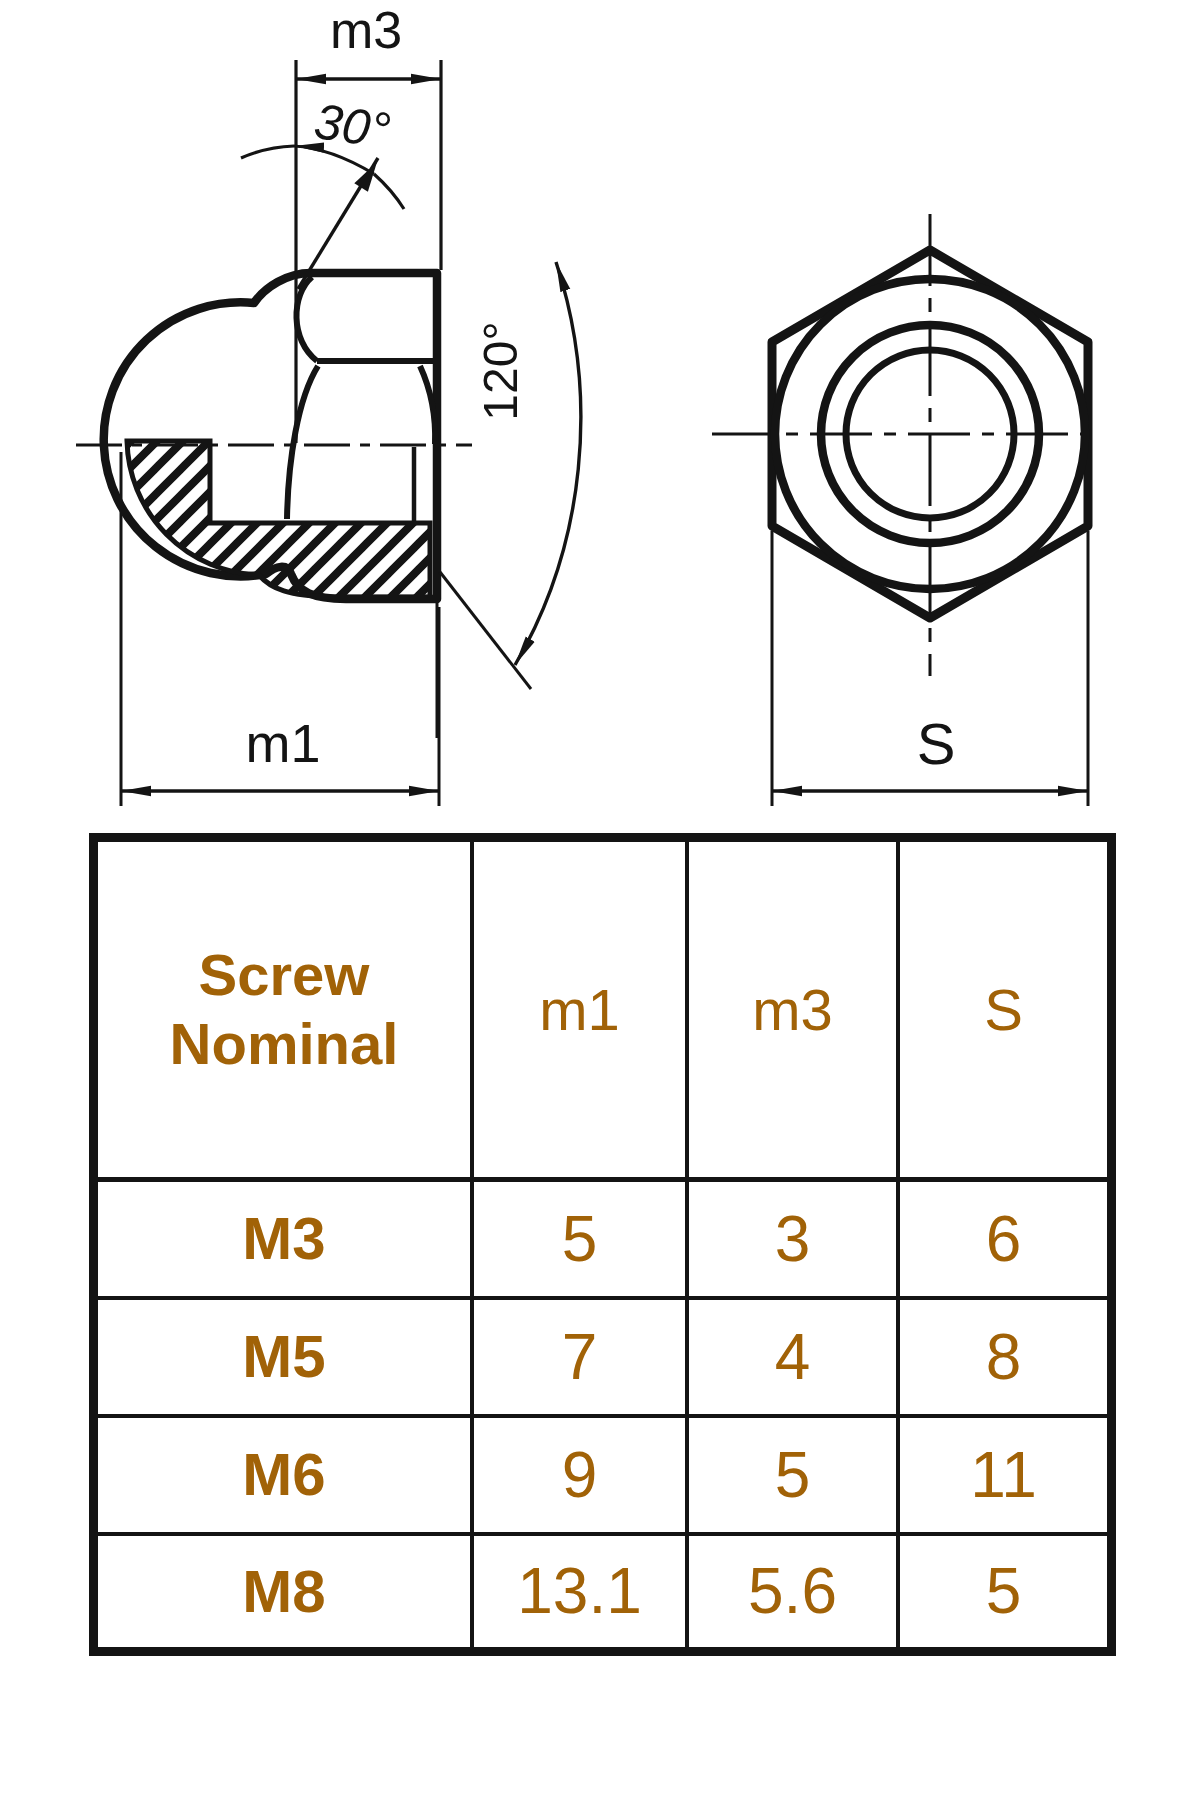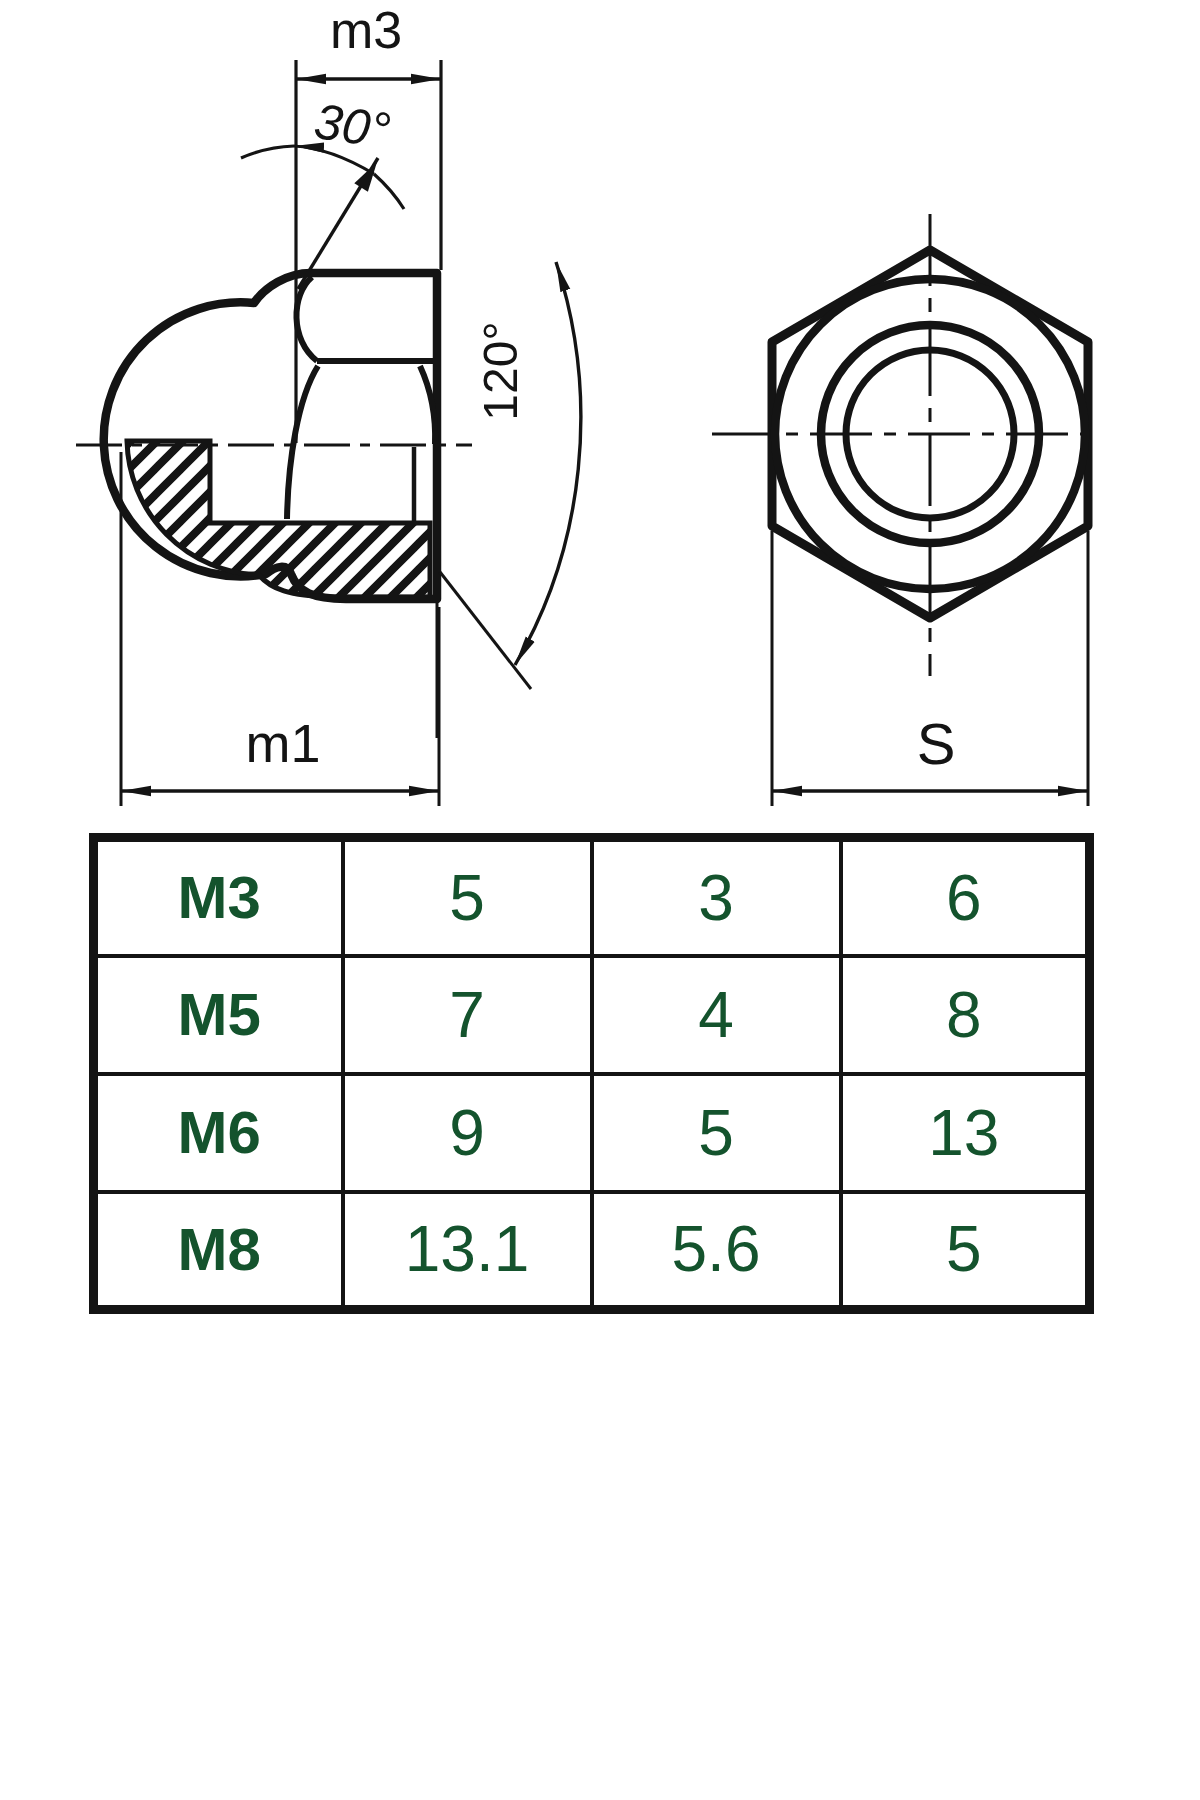--- a/index.html
+++ b/index.html
@@ -1,20 +1,20 @@
 <!DOCTYPE html>
 <html><head>
 <meta charset="utf-8">
 <style>
   html,body { margin:0; padding:0; background:#e8e8e8; }
   .page {
     position:relative; width:1200px; height:1800px; margin:0 auto;
     background:#ffffff; overflow:hidden;
     font-family:"Liberation Sans","DejaVu Sans",sans-serif;
-    color:#14532d;
+    color:#a16207;
   }
   .page svg { position:absolute; left:0; top:0; }
 
   svg text { fill:#141414; }
   .dimtext   { font-size:52px; }
   .angletext { font-size:50px; font-style:italic; }
   .conetext  { font-size:48px; }
   .m1text    { font-size:54px; }
   .stext     { font-size:58px; }
 
@@ -112,38 +112,47 @@
 
       <path d="M 772 531 V 806" fill="none" stroke="#141414" stroke-width="3"></path>
       <path d="M 1088 531 V 806" fill="none" stroke="#141414" stroke-width="3"></path>
       <path d="M 772 791 H 1088" fill="none" stroke="#141414" stroke-width="3.4" marker-start="url(#arr)" marker-end="url(#arr)"></path>
       <text class="stext" x="936" y="764" text-anchor="middle">S</text>
     </g>
   </svg>
 
   <table class="spec">
     <tbody>
+      <tr class="hdr">
+        <th class="col-screw hdr-screw">
+          <div>Screw</div>
+          <div>Nominal</div>
+        </th>
+        <th class="col-m1 hdr-dim">m1</th>
+        <th class="col-m3 hdr-dim">m3</th>
+        <th class="col-s hdr-dim">S</th>
+      </tr>
 
       <tr class="datarow">
         <td class="screwcell">M3</td>
         <td class="numcell">5</td>
         <td class="numcell">3</td>
         <td class="numcell">6</td>
       </tr>
       <tr class="datarow">
         <td class="screwcell">M5</td>
         <td class="numcell">7</td>
         <td class="numcell">4</td>
         <td class="numcell">8</td>
       </tr>
       <tr class="datarow">
         <td class="screwcell">M6</td>
         <td class="numcell">9</td>
         <td class="numcell">5</td>
-        <td class="numcell">13</td>
+        <td class="numcell">11</td>
       </tr>
       <tr class="datarow">
         <td class="screwcell">M8</td>
         <td class="numcell">13.1</td>
         <td class="numcell">5.6</td>
         <td class="numcell">5</td>
       </tr>
     </tbody>
   </table>
 </div>

